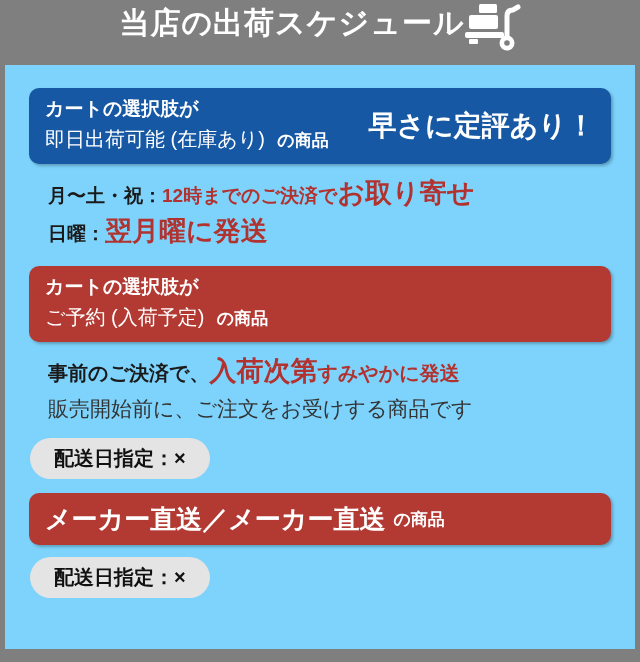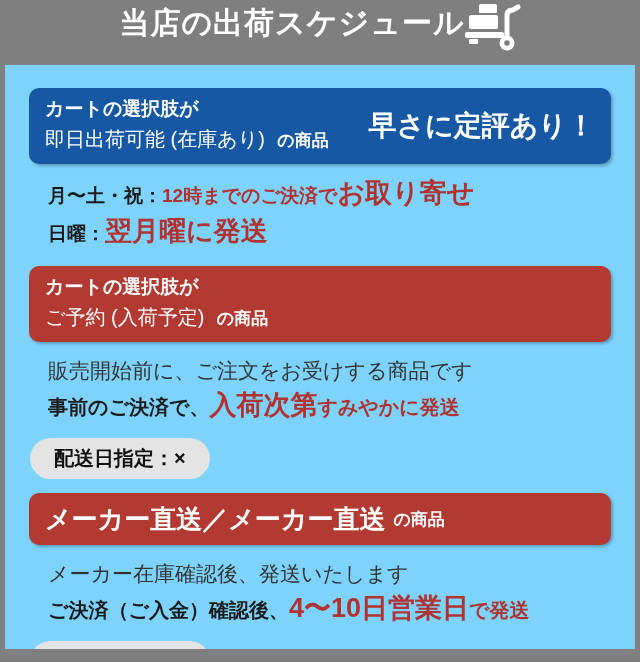--- a/index.html
+++ b/index.html
@@ -99,37 +99,31 @@
       <div>
         <div class="banner-intro">カートの選択肢が</div>
         <div>
           <span class="banner-main">ご予約 (入荷予定)</span>
           <span class="banner-suffix">の商品</span>
         </div>
       </div>
     </div>
 
     <div class="body-block">
-      <div class="body-line t-plain">販売開始前に、ご注文をお受けする商品です</div>
       <div class="body-line">
         <span class="t-label-lg">事前のご決済で、</span><span class="t-red-big">入荷次第</span><span class="t-red-tail">すみやかに発送</span>
       </div>
+      <div class="body-line t-plain">販売開始前に、ご注文をお受けする商品です</div>
     </div>
 
     <div class="badge">配送日指定：×</div>
 
     
     <div class="banner banner-red-slim">
       <span class="banner-main-slim">メーカー直送／メーカー直送</span>
       <span class="banner-suffix">の商品</span>
     </div>
 
-    <div class="body-block">
-      <div class="body-line t-plain">メーカー在庫確認後、発送いたします</div>
-      <div class="body-line">
-        <span class="t-label-lg">ご決済（ご入金）確認後、</span><span class="t-red-big">4〜10日営業日</span><span class="t-red-tail">で発送</span>
-      </div>
-    </div>
 
     <div class="badge">配送日指定：×</div>
 
   </div>
 </div>
 
 </body></html>

